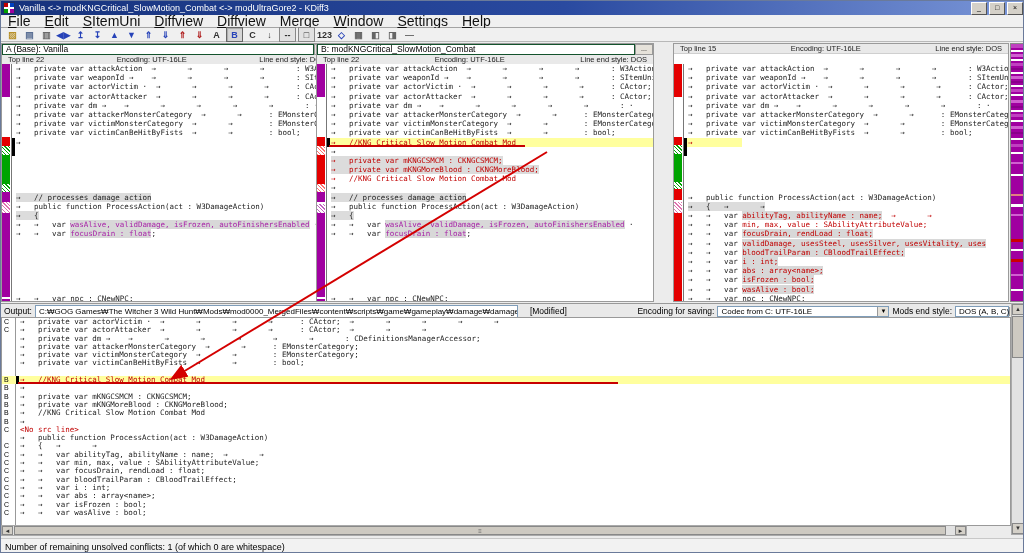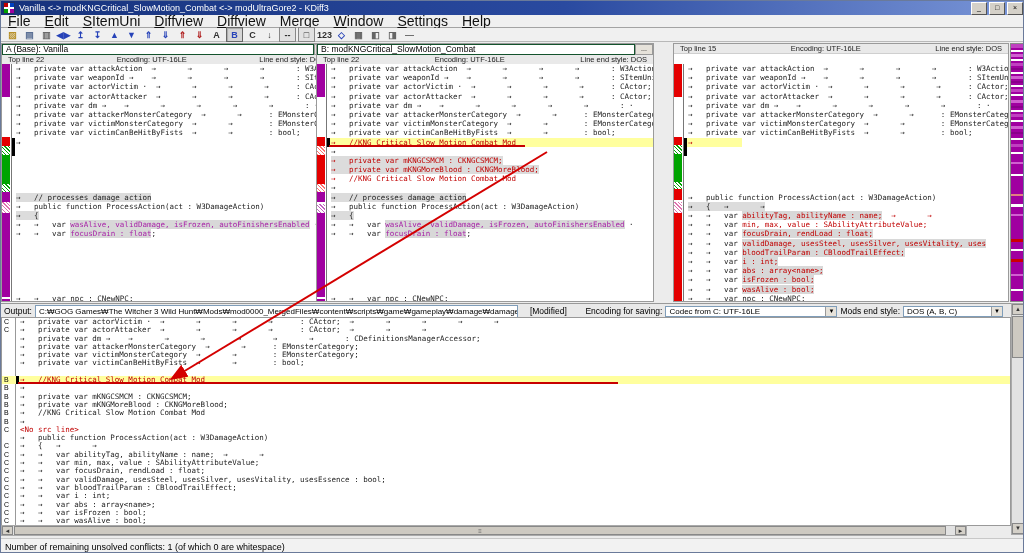--- a/index.html
+++ b/index.html
@@ -67,21 +67,21 @@
     border-top:1px solid #999;display:flex;align-items:center;font-size:8.5px;white-space:nowrap}
   .outlabel{padding:0 3px}
   .outpath{width:478px;height:11px;background:#fff;border:1px solid #7f9db9;font-size:8px;
     line-height:11px;padding-left:3px;overflow:hidden;white-space:nowrap}
   .outmod{padding:0 8px 0 12px}
   .ddlabel{padding:0 3px;margin-left:auto}
   .ddlabel2{padding:0 3px}
   .dropdown{height:11px;background:#fff;border:1px solid #7f9db9;font-size:8px;line-height:11px;
     padding-left:3px;display:flex;align-items:center;box-sizing:border-box}
   .dd-enc{width:172px}
-  .dd-le{width:100px;margin-right:8px}
+  .dd-le{width:54px;margin-right:2px}
   .ddarrow{margin-left:auto;width:10px;height:9px;background:#e6e2da;border-left:1px solid #999;
     font-size:6px;line-height:9px;text-align:center}
   .outbody{position:absolute;left:0;top:316px;width:1010px;height:209px;background:#fff;
     border:1px solid #999;box-sizing:border-box;overflow:hidden}
   .outbody::before{content:"";position:absolute;left:13px;top:0;bottom:0;width:1px;background:#999}
   .outbody .row{height:8.3px;line-height:8.3px}
   .outbody .ltxt{margin-left:18px}
   .outbody .row .gut{position:absolute;left:2px;top:0;width:10px;font-family:"Liberation Sans",sans-serif;
     font-size:7px;color:#000}
   .outbody .row.brk::before{left:14px}
@@ -377,21 +377,20 @@
     <div class="row"><span class="gut">B</span><span class="ltxt">→   private var mKNGCSMCM : CKNGCSMCM;</span></div>
     <div class="row"><span class="gut">B</span><span class="ltxt">→   private var mKNGMoreBlood : CKNGMoreBlood;</span></div>
     <div class="row"><span class="gut">B</span><span class="ltxt">→   //KNG Critical Slow Motion Combat Mod</span></div>
     <div class="row"><span class="gut">B</span><span class="ltxt">→</span></div>
     <div class="row rd"><span class="gut">C</span><span class="ltxt">&lt;No src line&gt;</span></div>
     <div class="row"><span class="gut"></span><span class="ltxt">→   public function ProcessAction(act : W3DamageAction)</span></div>
     <div class="row"><span class="gut">C</span><span class="ltxt">→   {   →       →</span></div>
     <div class="row"><span class="gut">C</span><span class="ltxt">→   →   var abilityTag, abilityName : name;  →       →</span></div>
     <div class="row"><span class="gut">C</span><span class="ltxt">→   →   var min, max, value : SAbilityAttributeValue;</span></div>
     <div class="row"><span class="gut">C</span><span class="ltxt">→   →   var focusDrain, rendLoad : float;</span></div>
-    <div class="row"><span class="gut">C</span><span class="ltxt">→   →   var validDamage, usesSteel, usesSilver, usesVitality, usesEssence : bool;</span></div>
     <div class="row"><span class="gut">C</span><span class="ltxt">→   →   var bloodTrailParam : CBloodTrailEffect;</span></div>
     <div class="row"><span class="gut">C</span><span class="ltxt">→   →   var i : int;</span></div>
     <div class="row"><span class="gut">C</span><span class="ltxt">→   →   var abs : array&lt;name&gt;;</span></div>
     <div class="row"><span class="gut">C</span><span class="ltxt">→   →   var isFrozen : bool;</span></div>
     <div class="row"><span class="gut">C</span><span class="ltxt">→   →   var wasAlive : bool;</span></div>
   </div>
 
 <div class="vscroll">
   <span class="sbtn" style="top:0">▲</span>
   <span class="vthumb"></span>

